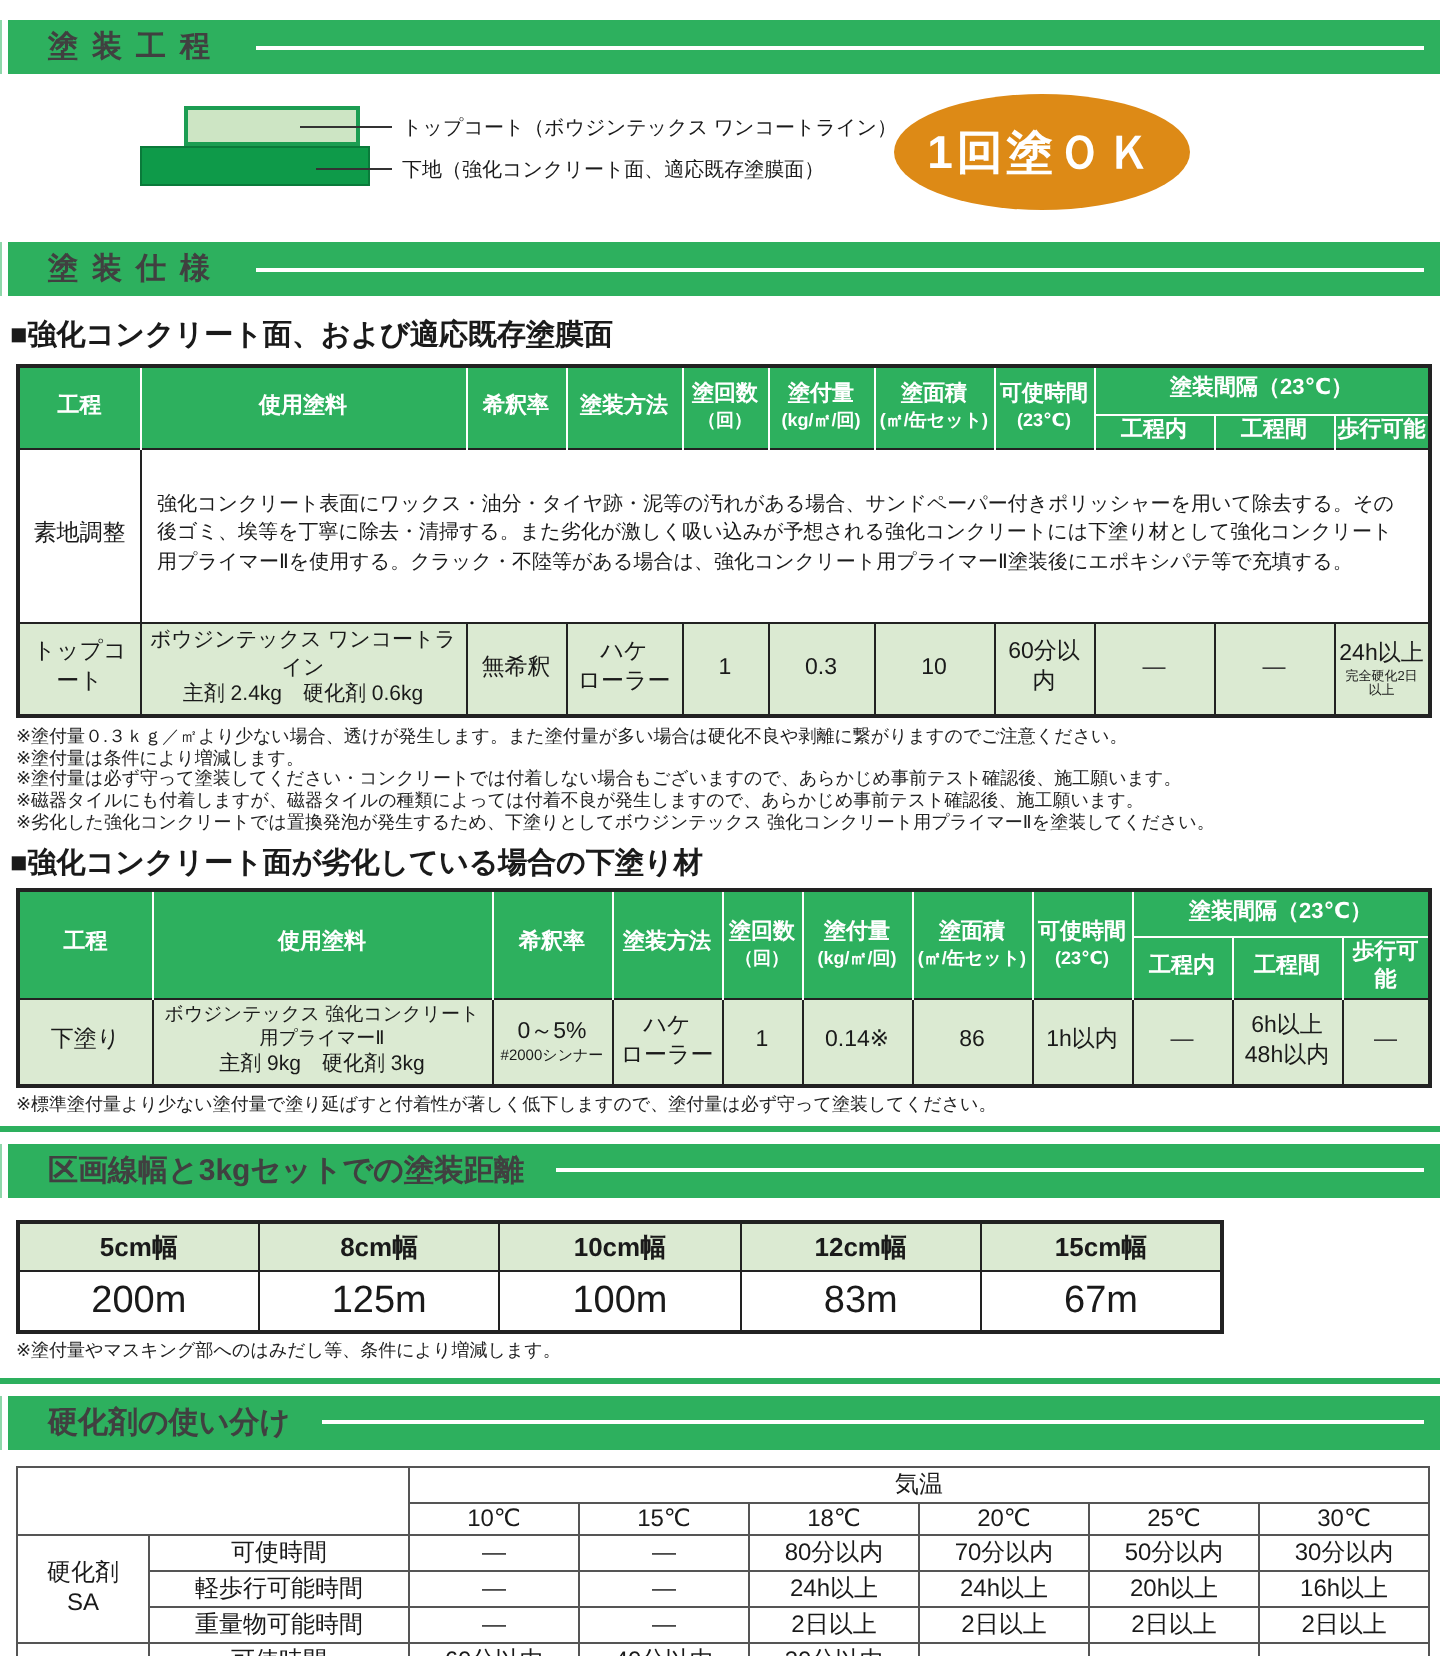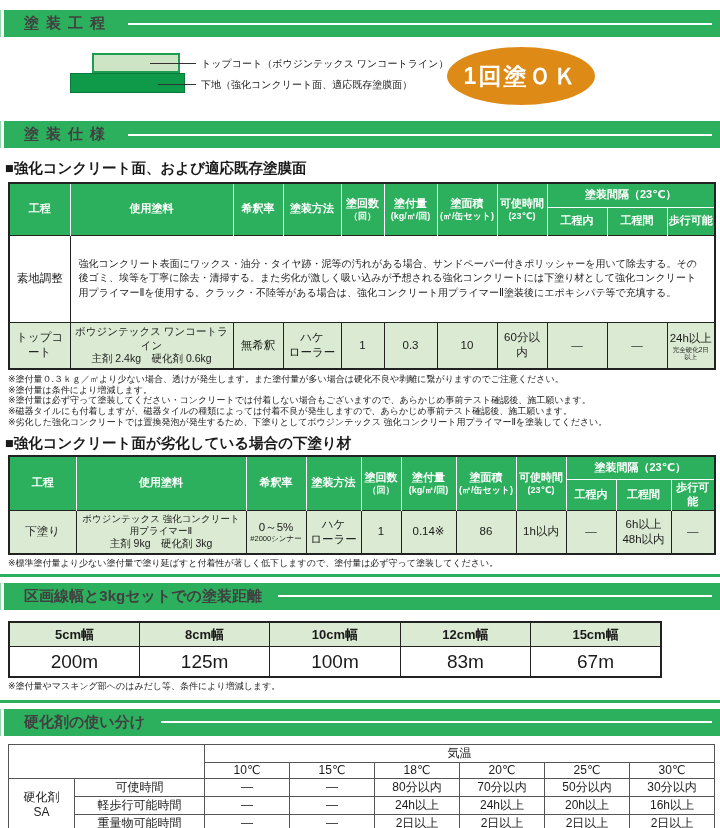--- a/index.html
+++ b/index.html
@@ -62,29 +62,29 @@
   }
   .spec-table tbody tr.green td { background:#dbead2; }
   .spec-table td.desc {
     text-align:left; font-size:10px; line-height:1.48; padding:21px 8px;
   }
   .cl { display:block; }
   .cl.mid  { font-size:10.5px; }
   .cl.tiny { font-size:6.5px; line-height:1.1; }
   .cl.thin { font-size:7.5px; line-height:1.1;text-align:center; }
   .h1row th { height:24px; }
-  .h2row th { height:28px; }
+  .h2row th { height:17px; }
   
   .notes { margin:4px 0 0 8px; }
   .notes div, .small-note { font-size:9px; line-height:1.2; color:#222; }
   .small-note { margin:3px 0 0 8px; }
   
   .rule { height:3px; background:#2db05e; margin-top:5px; }
   
-  .width-table { width:654px; margin:11px 0 0 8px; border:2px solid #222; }
+  .width-table { width:604px; margin:11px 0 0 8px; border:2px solid #222; }
   .width-table th {
     background:#dbead2; font-size:13px; font-weight:bold;
     border:1.5px solid #222; height:25px; text-align:center;
   }
   .width-table td {
     font-size:19px; border:1.5px solid #222; height:30px; text-align:center;margin-left:32px;
   }
   
   .temp-table { width:706px; margin:8px 0 0 8px; border:1.5px solid #555; }
   .temp-table th, .temp-table td {

